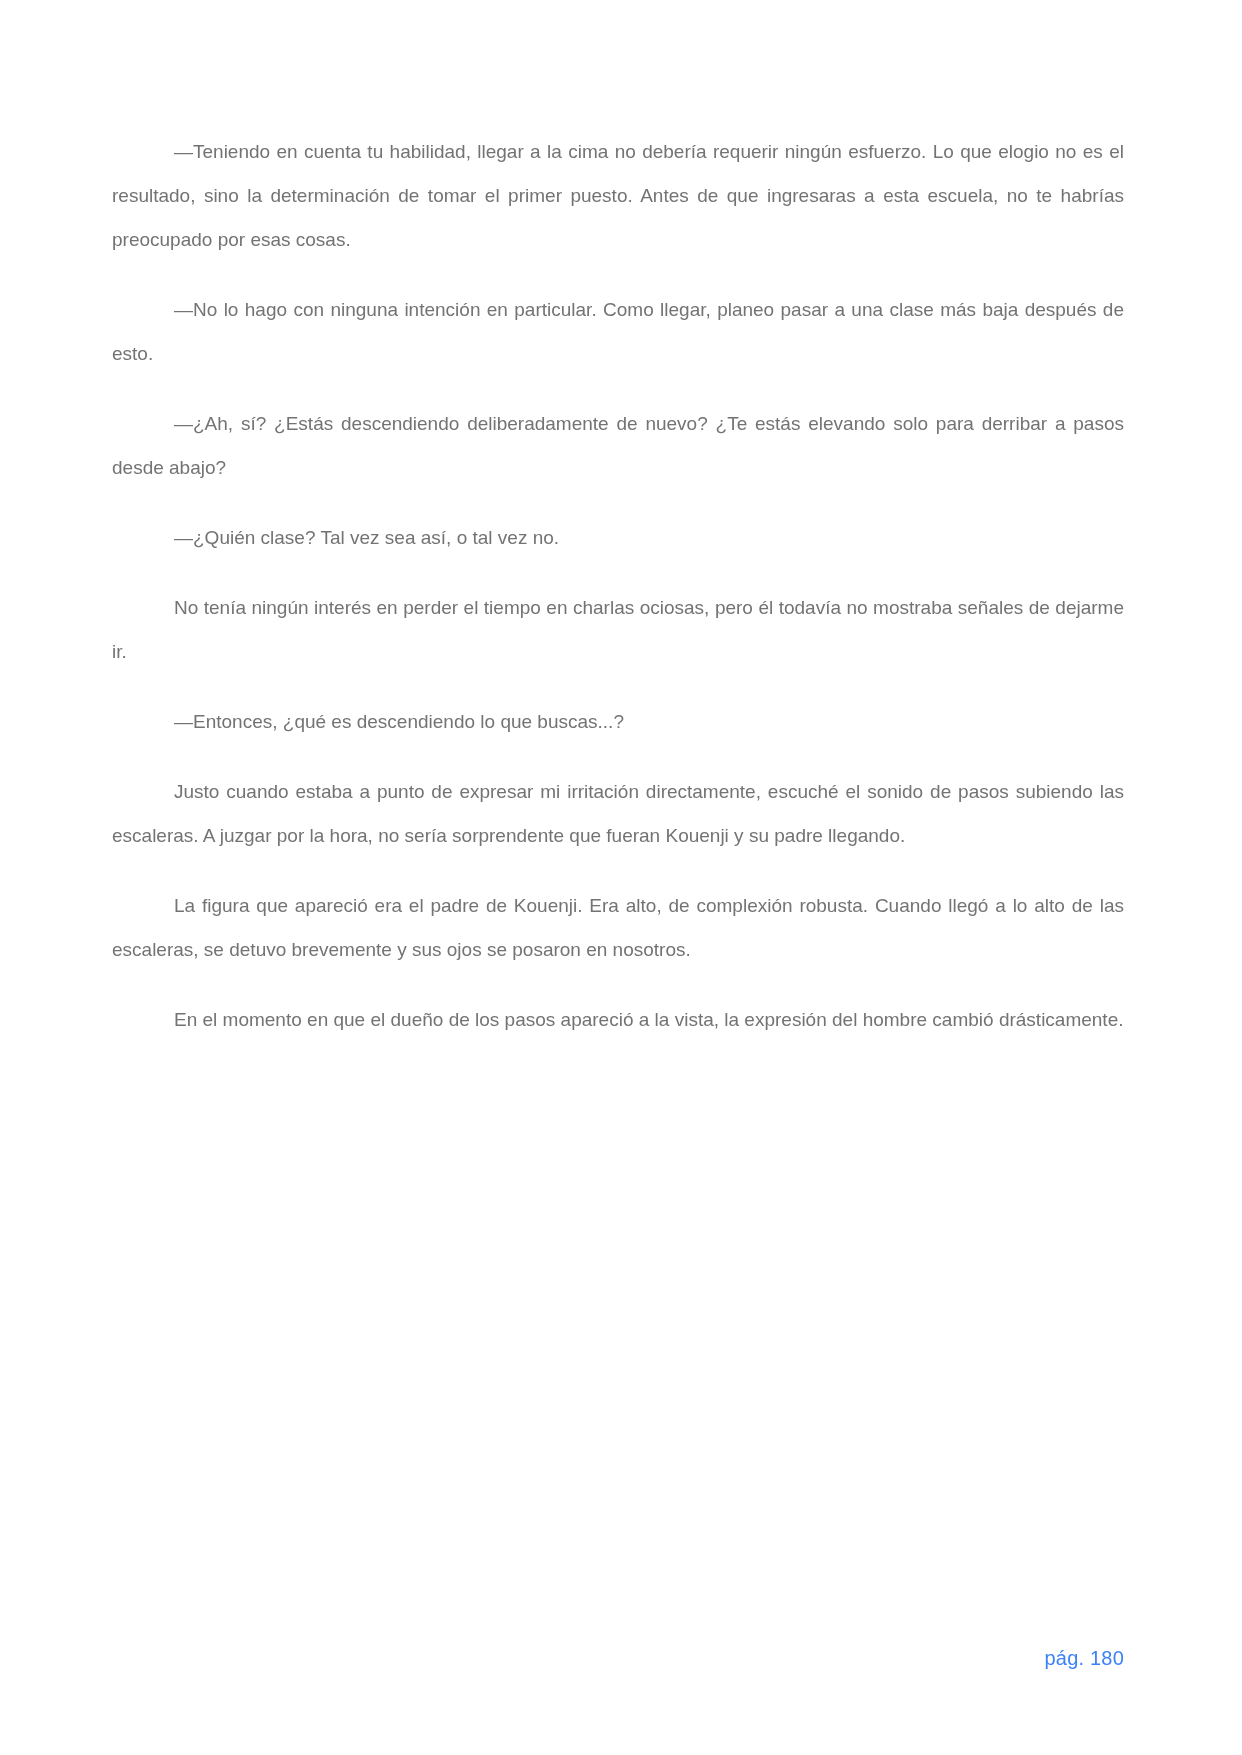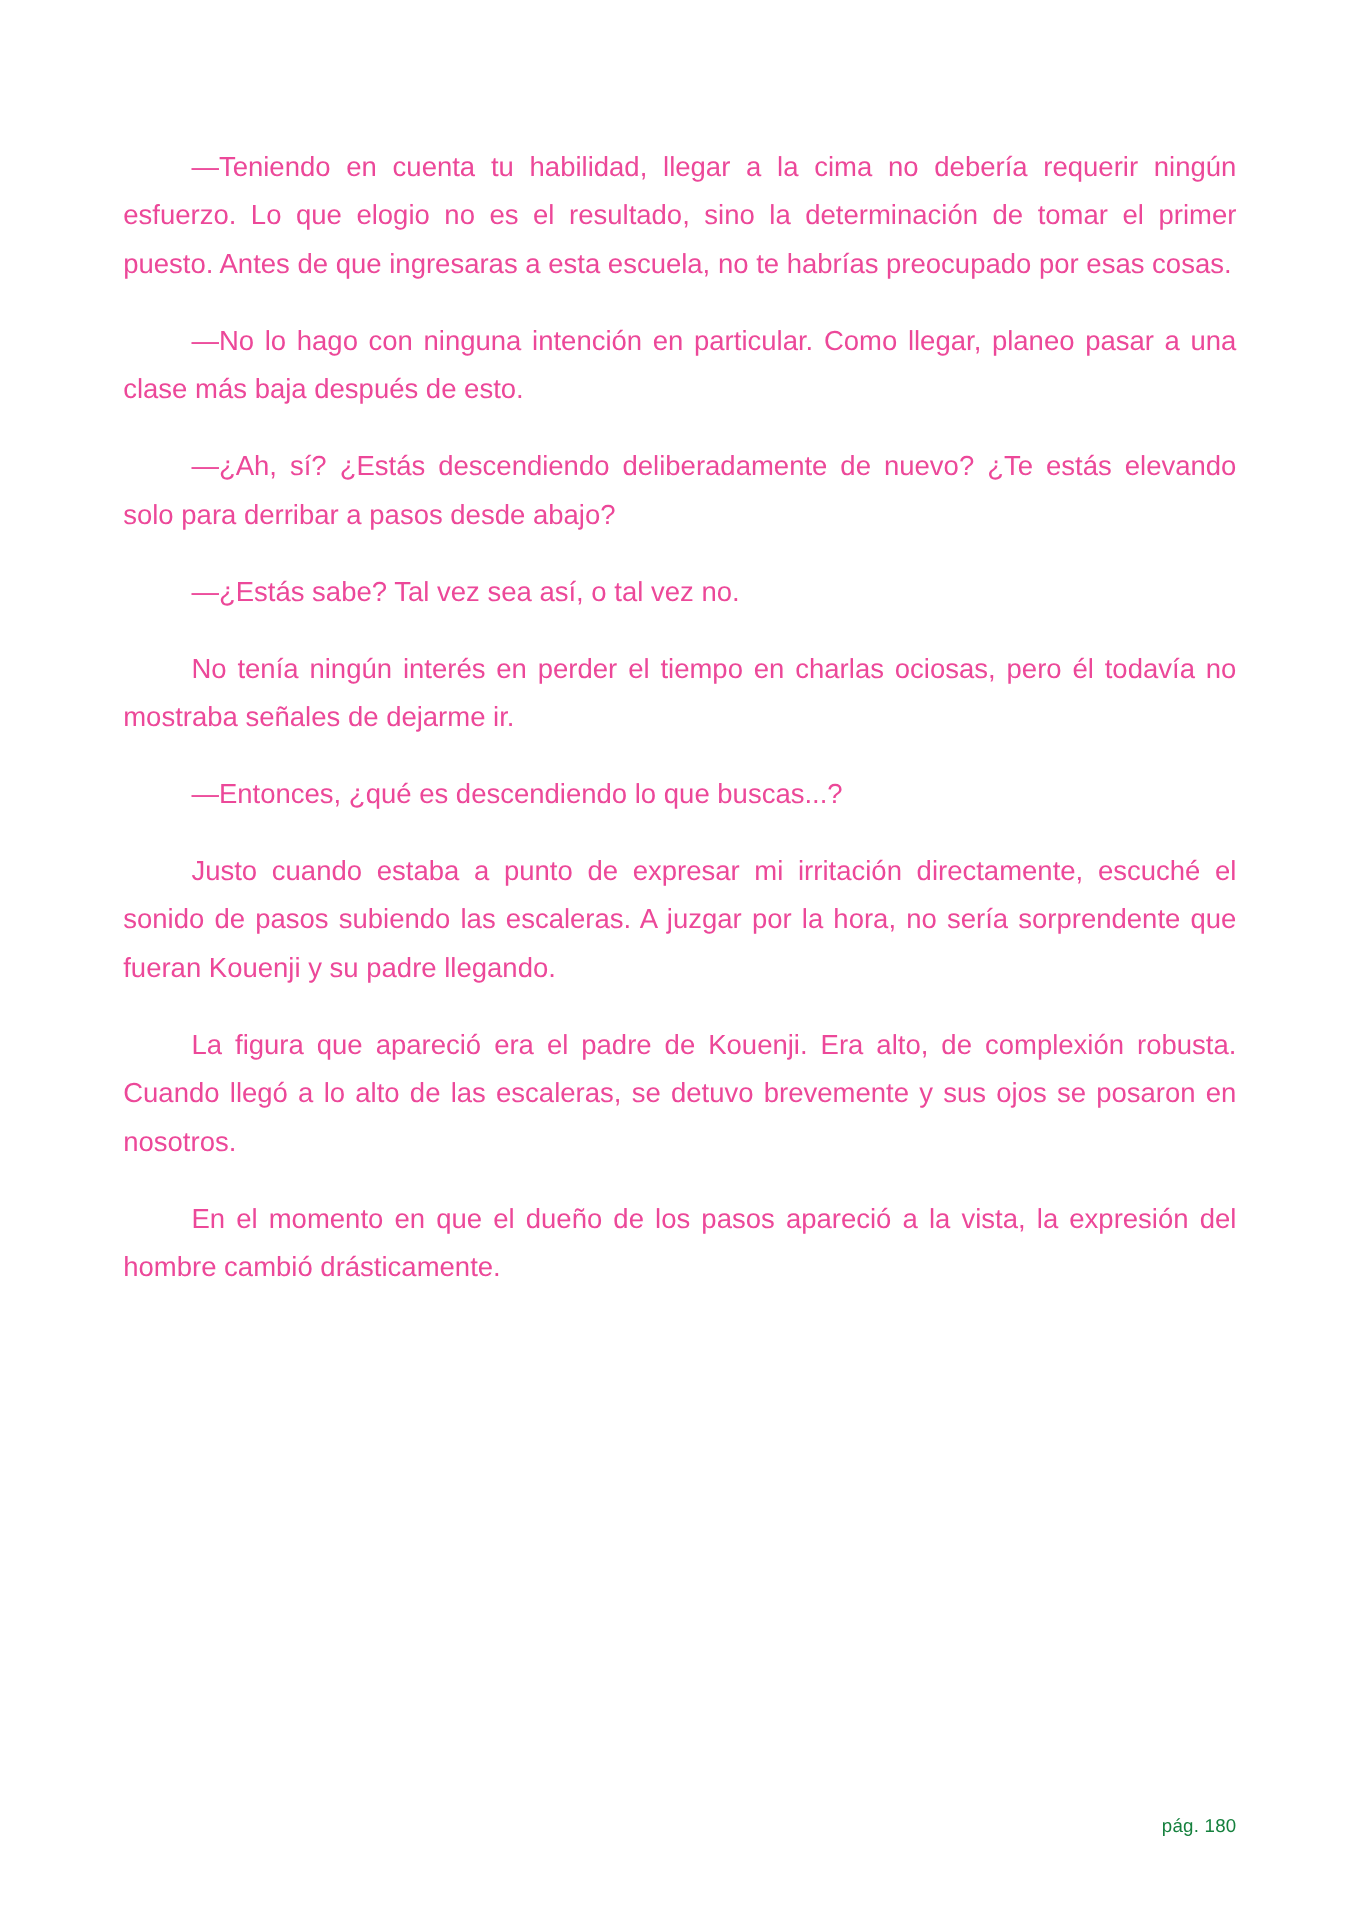--- a/index.html
+++ b/index.html
@@ -16,51 +16,51 @@
     overflow: hidden;
   }
   .page {
     box-sizing: border-box;
     width: 1242px;
     height: 1755px;
     padding: 130px 118px 0 112px;
     position: relative;
   }
   .body-text {
-    font-size: 25px;
+    font-size: 19px;
     line-height: 44px;
     text-align: justify;
     text-justify: inter-word;
-    color: #ec4899;
+    color: #737373;
   }
   .body-text p {
     margin: 0 0 26px 0;
     text-indent: 62px;
   }
   .body-text p:last-child {
     margin-bottom: 0;
   }
   .page-number {
     position: absolute;
     right: 118px;
     bottom: 85px;
-    font-size: 17px;
-    color: #15803d;
+    font-size: 20px;
+    color: #3b82f6;
     letter-spacing: 0.2px;
   }
 </style>
 </head>
 <body>
 
 <div class="page">
   <div class="body-text">
     <p>—Teniendo en cuenta tu habilidad, llegar a la cima no debería requerir ningún esfuerzo. Lo que elogio no es el resultado, sino la determinación de tomar el primer puesto. Antes de que ingresaras a esta escuela, no te habrías preocupado por esas cosas.</p>
     <p>—No lo hago con ninguna intención en particular. Como llegar, planeo pasar a una clase más baja después de esto.</p>
     <p>—¿Ah, sí? ¿Estás descendiendo deliberadamente de nuevo? ¿Te estás elevando solo para derribar a pasos desde abajo?</p>
-    <p>—¿Estás sabe? Tal vez sea así, o tal vez no.</p>
+    <p>—¿Quién clase? Tal vez sea así, o tal vez no.</p>
     <p>No tenía ningún interés en perder el tiempo en charlas ociosas, pero él todavía no mostraba señales de dejarme ir.</p>
     <p>—Entonces, ¿qué es descendiendo lo que buscas...?</p>
     <p>Justo cuando estaba a punto de expresar mi irritación directamente, escuché el sonido de pasos subiendo las escaleras. A juzgar por la hora, no sería sorprendente que fueran Kouenji y su padre llegando.</p>
     <p>La figura que apareció era el padre de Kouenji. Era alto, de complexión robusta. Cuando llegó a lo alto de las escaleras, se detuvo brevemente y sus ojos se posaron en nosotros.</p>
     <p>En el momento en que el dueño de los pasos apareció a la vista, la expresión del hombre cambió drásticamente.</p>
   </div>
   <div class="page-number">pág. 180</div>
 </div>
 
 </body></html>

